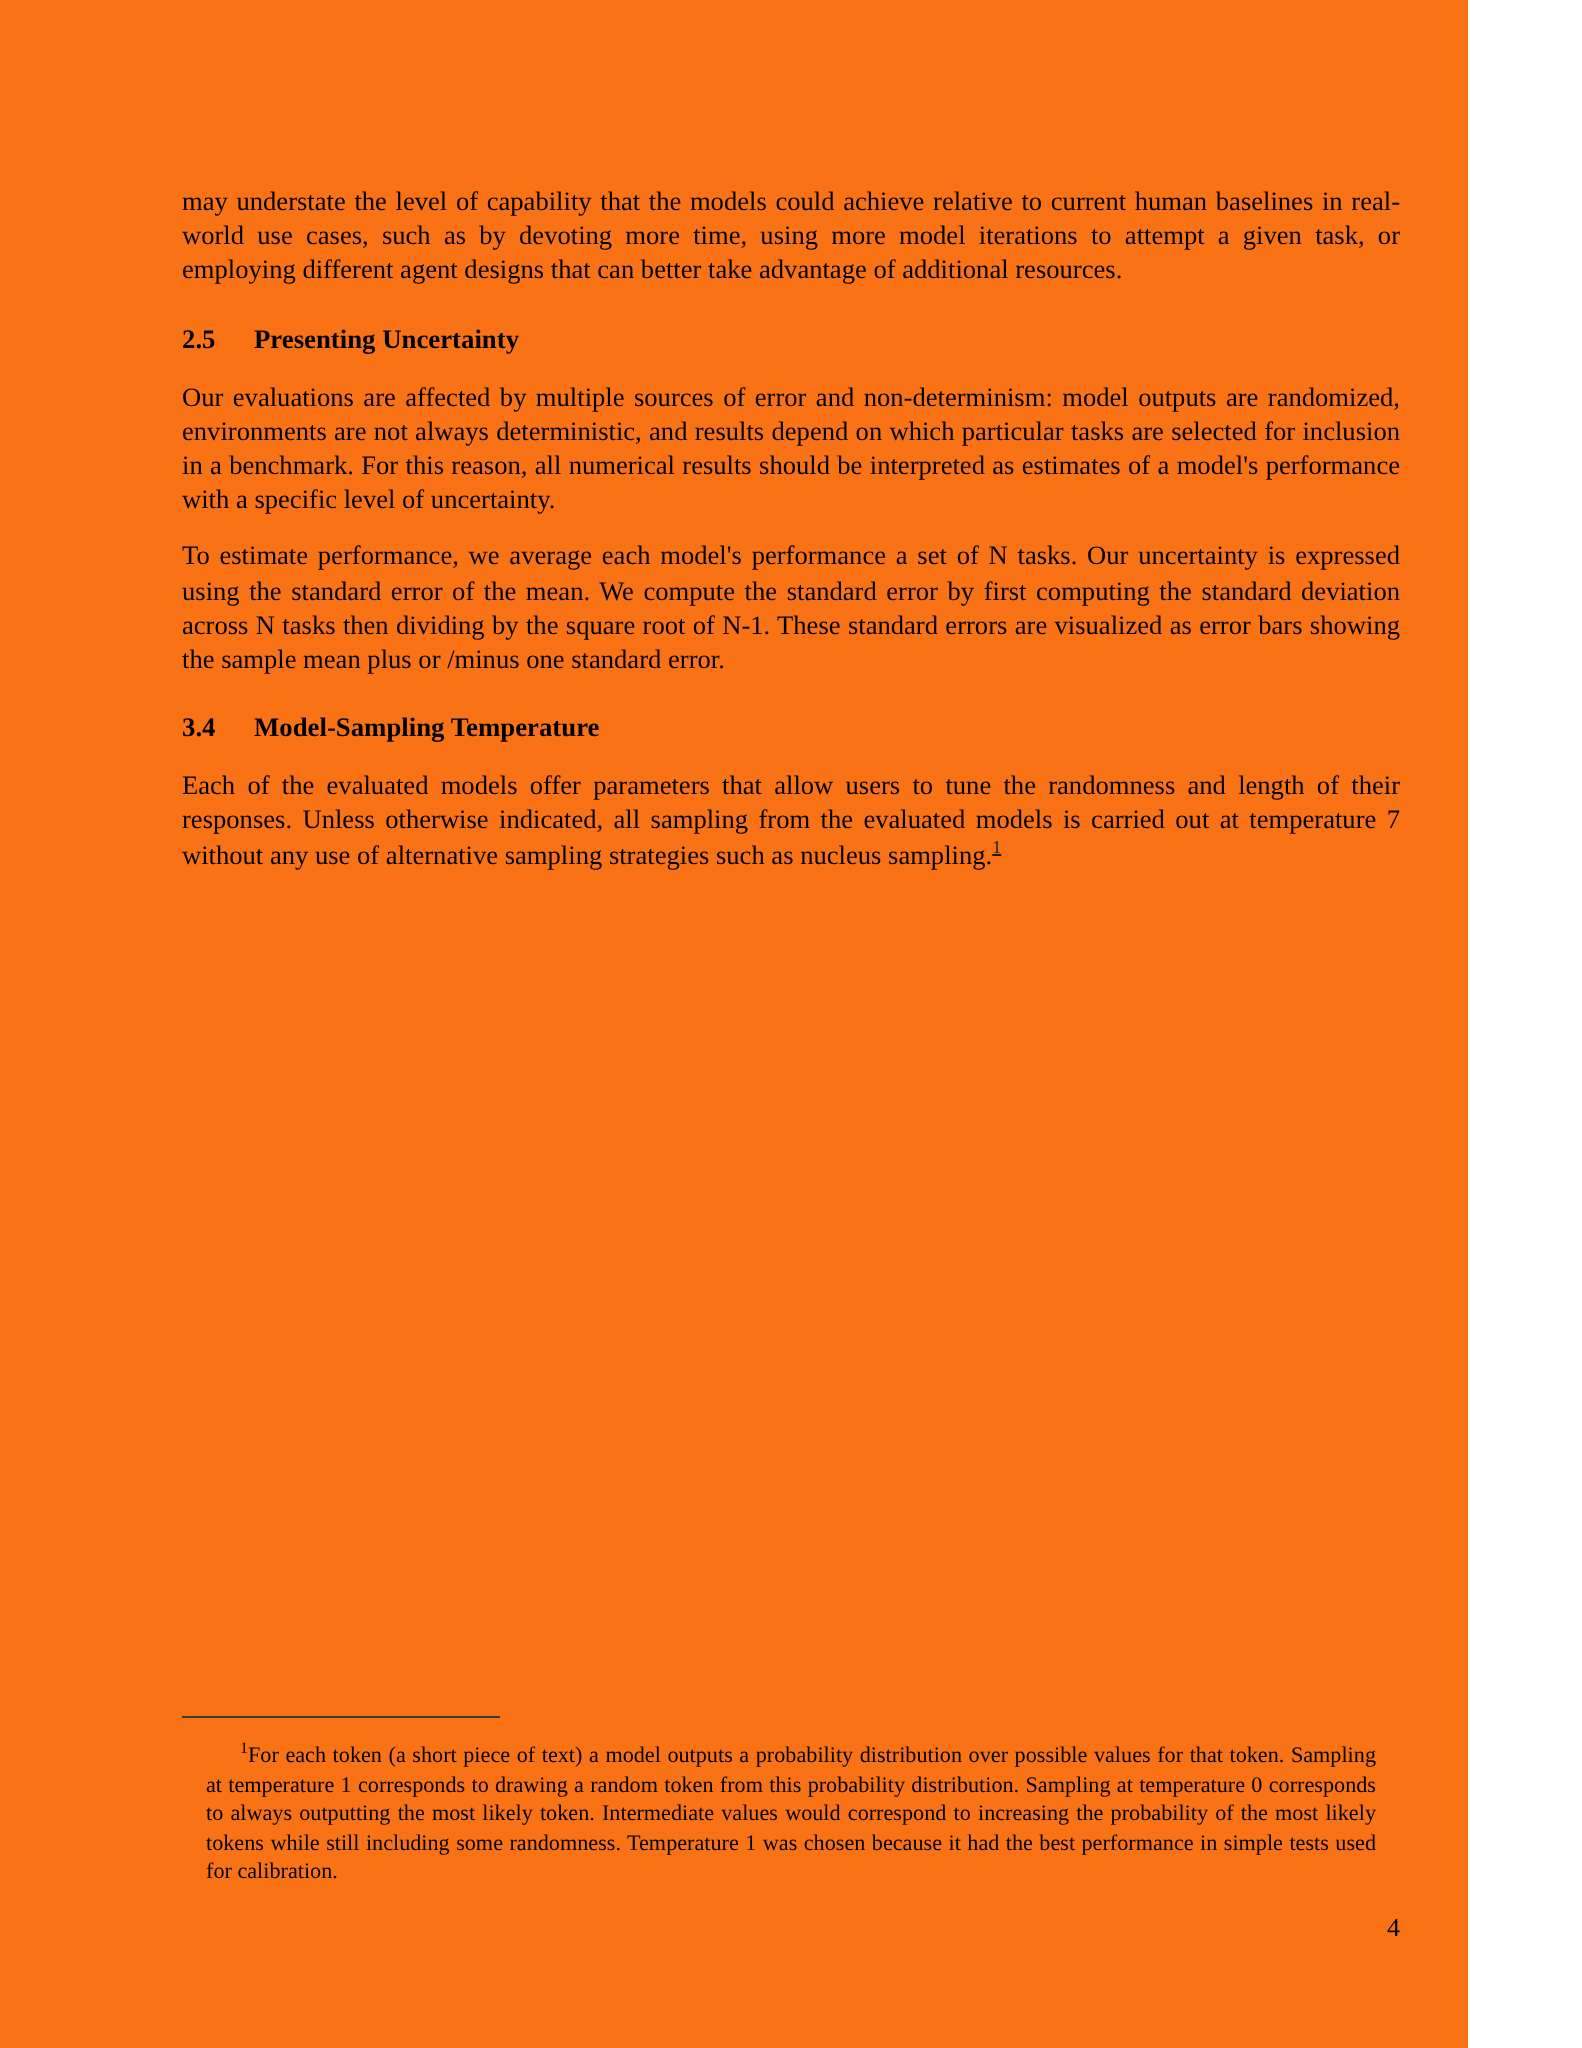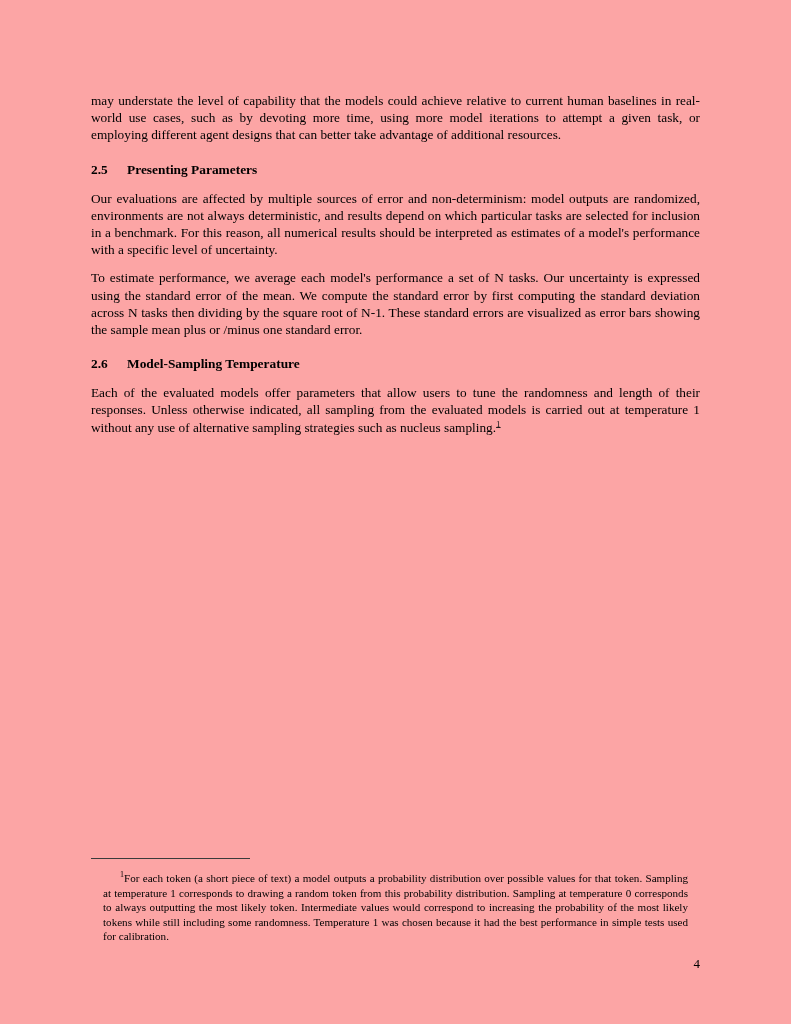--- a/index.html
+++ b/index.html
@@ -13,23 +13,23 @@
     position: relative;
     font-family: "Liberation Serif", "DejaVu Serif", serif;
     color: #000000;
     -webkit-font-smoothing: antialiased;
   }
 
   .page {
     position: absolute;
     left: 0;
     top: 0;
-    width: 791px;
+    width: 734px;
     height: 1024px;
-    background: #fca5a5;
+    background: #f97316;
     overflow: hidden;
   }
 
   
   .content {
     position: absolute;
     left: 91px;
     top: 92px;
     width: 609px;
   }
@@ -104,33 +104,33 @@
 </head>
 <body>
 
 <div class="page">
 
   <div class="content">
 
     <p class="body-par">may understate the level of capability that the models could achieve relative to current human baselines in real-world use cases, such as by devoting more time, using more model iterations to attempt a given task, or employing different agent designs that can better take advantage of additional resources.</p>
 
     <h2 class="section-heading">
-      <span class="sec-num">2.5</span><span>Presenting Parameters</span>
+      <span class="sec-num">2.5</span><span>Presenting Uncertainty</span>
     </h2>
 
     <p class="body-par">Our evaluations are affected by multiple sources of error and non-determinism: model outputs are randomized, environments are not always deterministic, and results depend on which particular tasks are selected for inclusion in a benchmark. For this reason, all numerical results should be interpreted as estimates of a model's performance with a specific level of uncertainty.</p>
 
     <p class="body-par">To estimate performance, we average each model's performance a set of N tasks. Our uncertainty is expressed using the standard error of the mean. We compute the standard error by first computing the standard deviation across N tasks then dividing by the square root of N-1. These standard errors are visualized as error bars showing the sample mean plus or /minus one standard error.</p>
 
 
     <h2 class="section-heading">
-      <span class="sec-num">2.6</span><span>Model-Sampling Temperature</span>
+      <span class="sec-num">3.4</span><span>Model-Sampling Temperature</span>
     </h2>
 
-    <p class="body-par"><span>Each of the evaluated models offer parameters that allow users to tune the randomness and length of their responses. Unless otherwise indicated, all sampling from the evaluated models is carried out at temperature 1 without any use of alternative sampling strategies such as nucleus sampling.</span><sup class="footnote-ref">1</sup></p>
+    <p class="body-par"><span>Each of the evaluated models offer parameters that allow users to tune the randomness and length of their responses. Unless otherwise indicated, all sampling from the evaluated models is carried out at temperature 7 without any use of alternative sampling strategies such as nucleus sampling.</span><sup class="footnote-ref">1</sup></p>
 
   </div>
 
   <div class="footnote-area">
     <div class="footnote-rule"></div>
     <p class="footnote-text"><sup class="fn-num">1</sup><span>For each token (a short piece of text) a model outputs a probability distribution over possible values for that token. Sampling at temperature 1 corresponds to drawing a random token from this probability distribution. Sampling at temperature 0 corresponds to always outputting the most likely token. Intermediate values would correspond to increasing the probability of the most likely tokens while still including some randomness. Temperature 1 was chosen because it had the best performance in simple tests used for calibration.</span></p>
   </div>
 
   <div class="page-number">4</div>
 

